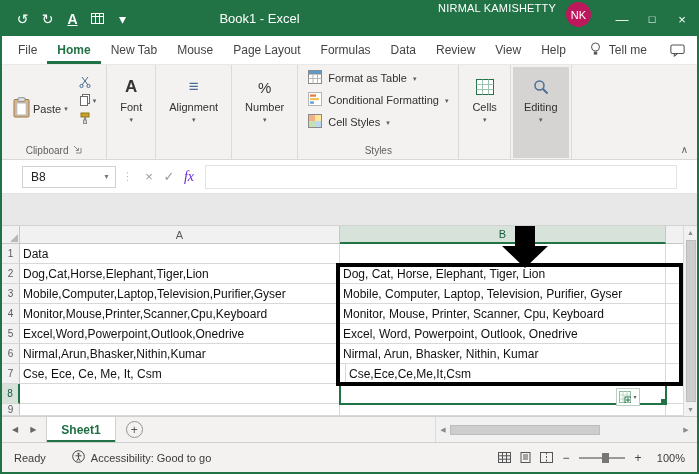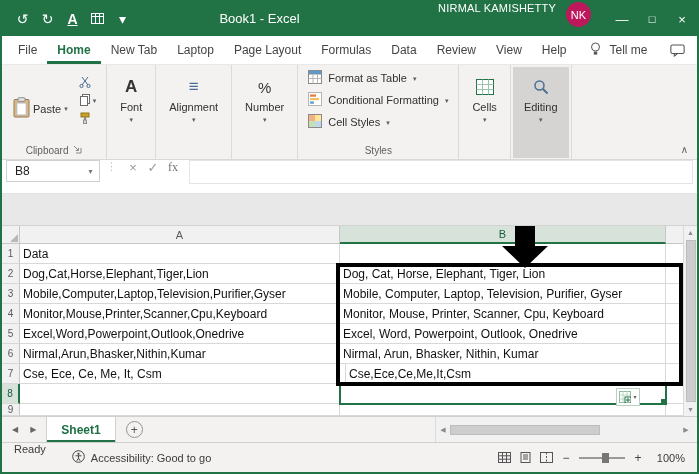--- a/index.html
+++ b/index.html
@@ -43,28 +43,28 @@
   .font-a{font-size:17px;font-weight:bold;color:#333}
   .pct{font-size:15px;color:#333}
   .align-icn{font-size:17px;color:#4a6e96}
   .caret{font-size:7px;color:#605e5c;line-height:1}
   .pressed{background:#d6d4d2}
   .styles-group{padding:2px 6px 1px}
   .style-btn{display:flex;align-items:center;gap:6px;font-size:11px;color:#323130;padding:3px 4px}
   .collapse-ribbon{position:absolute;right:9px;bottom:4px;font-size:10px;color:#605e5c}
 
   
-  .formula-row{height:34px;display:flex;align-items:flex-start;background:#fff;padding:0 4px;border-bottom:1px solid #e3e3e3}
+  .formula-row{height:34px;display:flex;align-items:center;background:#fff;padding:0 20px;border-bottom:1px solid #e3e3e3}
   .namebox{width:94px;height:22px;border:1px solid #d1d1d1;display:flex;align-items:center;font-size:12px;color:#222;background:#fff}
   .nb-val{padding-left:8px}
   .nb-caret{margin-left:auto;width:17px;height:100%;display:flex;align-items:center;justify-content:center;
             color:#777;font-size:8px}
   .fsep{color:#bdbdbd;font-size:11px;margin:0 6px}
   .fbtn{width:20px;text-align:center;color:#9a9a9a;font-size:13px}
-  .fxi{font-family:"Liberation Serif",serif;color:#737373;font-size:12px}
+  .fxi{font-style:italic;font-family:"Liberation Serif",serif;color:#6d28d9;font-size:14px}
   .finput{flex:1;height:24px;margin-left:6px;background:#fff;border:1px solid #e3e3e3;font-size:12px;line-height:22px;padding:0 4px}
   .gapband{height:32px;background:#e8e8e8;border-bottom:1px solid #d2d2d2}
 
   
   .sheet{position:relative;height:190px;background:#fff}
   .header-row{display:flex;height:18px}
   .corner{width:18px;background:#f2f1f1;border-right:1px solid #c6c6c6;border-bottom:1px solid #c6c6c6;position:relative}
   .corner::after{content:"";position:absolute;right:1px;bottom:1px;border-left:8px solid transparent;border-bottom:8px solid #b7b7b7}
   .colhead{display:flex;align-items:center;justify-content:center;font-size:11px;color:#5b5b5b;background:#f2f1f1;
            border-right:1px solid #c6c6c6;border-bottom:1px solid #c6c6c6}
@@ -97,21 +97,21 @@
   .snav{display:flex;align-items:center;gap:12px;padding:0 10px;color:#666;font-size:8px}
   .sheet-tab{display:flex;align-items:center;padding:0 14px;background:#fff;border-left:1px solid #d0d0d0;
              border-right:1px solid #d0d0d0;font-size:12px;font-weight:700;color:#1e6e44;box-shadow:inset 0 -2px 0 #217346}
   .add-sheet{align-self:center;width:17px;height:17px;margin-left:10px;border:1px solid #929292;border-radius:50%;
              display:flex;align-items:center;justify-content:center;font-size:12px;color:#555}
   .hscroll{margin-left:auto;margin-right:4px;display:flex;align-items:center;width:258px;background:#f1f1f1;border-left:1px solid #dadada}
   .harrow{font-size:7px;color:#8a8a8a;width:14px;text-align:center}
   .hthumb{height:10px;width:150px;background:#cdcdcd;border:1px solid #bdbdbd}
 
   
-  .statusbar{height:30px;display:flex;background:#f3f2f1;border-top:1px solid #d0d0d0;
+  .statusbar{height:30px;display:flex;align-items:center;background:#f3f2f1;border-top:1px solid #d0d0d0;
              padding:0 12px;font-size:11px;color:#3b3b3b}
   .sb-mode{margin-right:26px}
   .sb-access{display:flex;align-items:center;gap:6px}
   .sb-right{margin-left:auto;display:flex;align-items:center;gap:8px}
   .viewbtn{display:flex;align-items:center}
   .zoomglyph{font-size:12px;color:#444;width:10px;text-align:center}
   .zoom-track{width:46px;height:2px;background:#9a9a9a;position:relative}
   .zoom-thumb{position:absolute;left:50%;top:-4px;width:7px;height:10px;background:#767676}
   .zoom-level{width:34px;text-align:right}
 </style>
@@ -140,21 +140,21 @@
       <span class="winbtn" data-interactable="true">—</span>
       <span class="winbtn max" data-interactable="true">□</span>
       <span class="winbtn" data-interactable="true">×</span>
     </div>
   </div>
 
   <div class="tabrow" data-interactable="false">
     <span class="rtab" data-interactable="true">File</span>
     <span class="rtab active" data-interactable="true">Home</span>
     <span class="rtab" data-interactable="true">New Tab</span>
-    <span class="rtab" data-interactable="true">Laptop</span>
+    <span class="rtab" data-interactable="true">Mouse</span>
     <span class="rtab" data-interactable="true">Page Layout</span>
     <span class="rtab" data-interactable="true">Formulas</span>
     <span class="rtab" data-interactable="true">Data</span>
     <span class="rtab" data-interactable="true">Review</span>
     <span class="rtab" data-interactable="true">View</span>
     <span class="rtab" data-interactable="true">Help</span>
     <span class="tellme" data-interactable="true">
       <span data-interactable="false"><svg width="11" height="14" viewBox="0 0 11 14">
             <circle cx="5.5" cy="5" r="4" fill="#fff" stroke="#555"></circle>
             <rect x="3.8" y="9.6" width="3.4" height="3" fill="#555"></rect>

